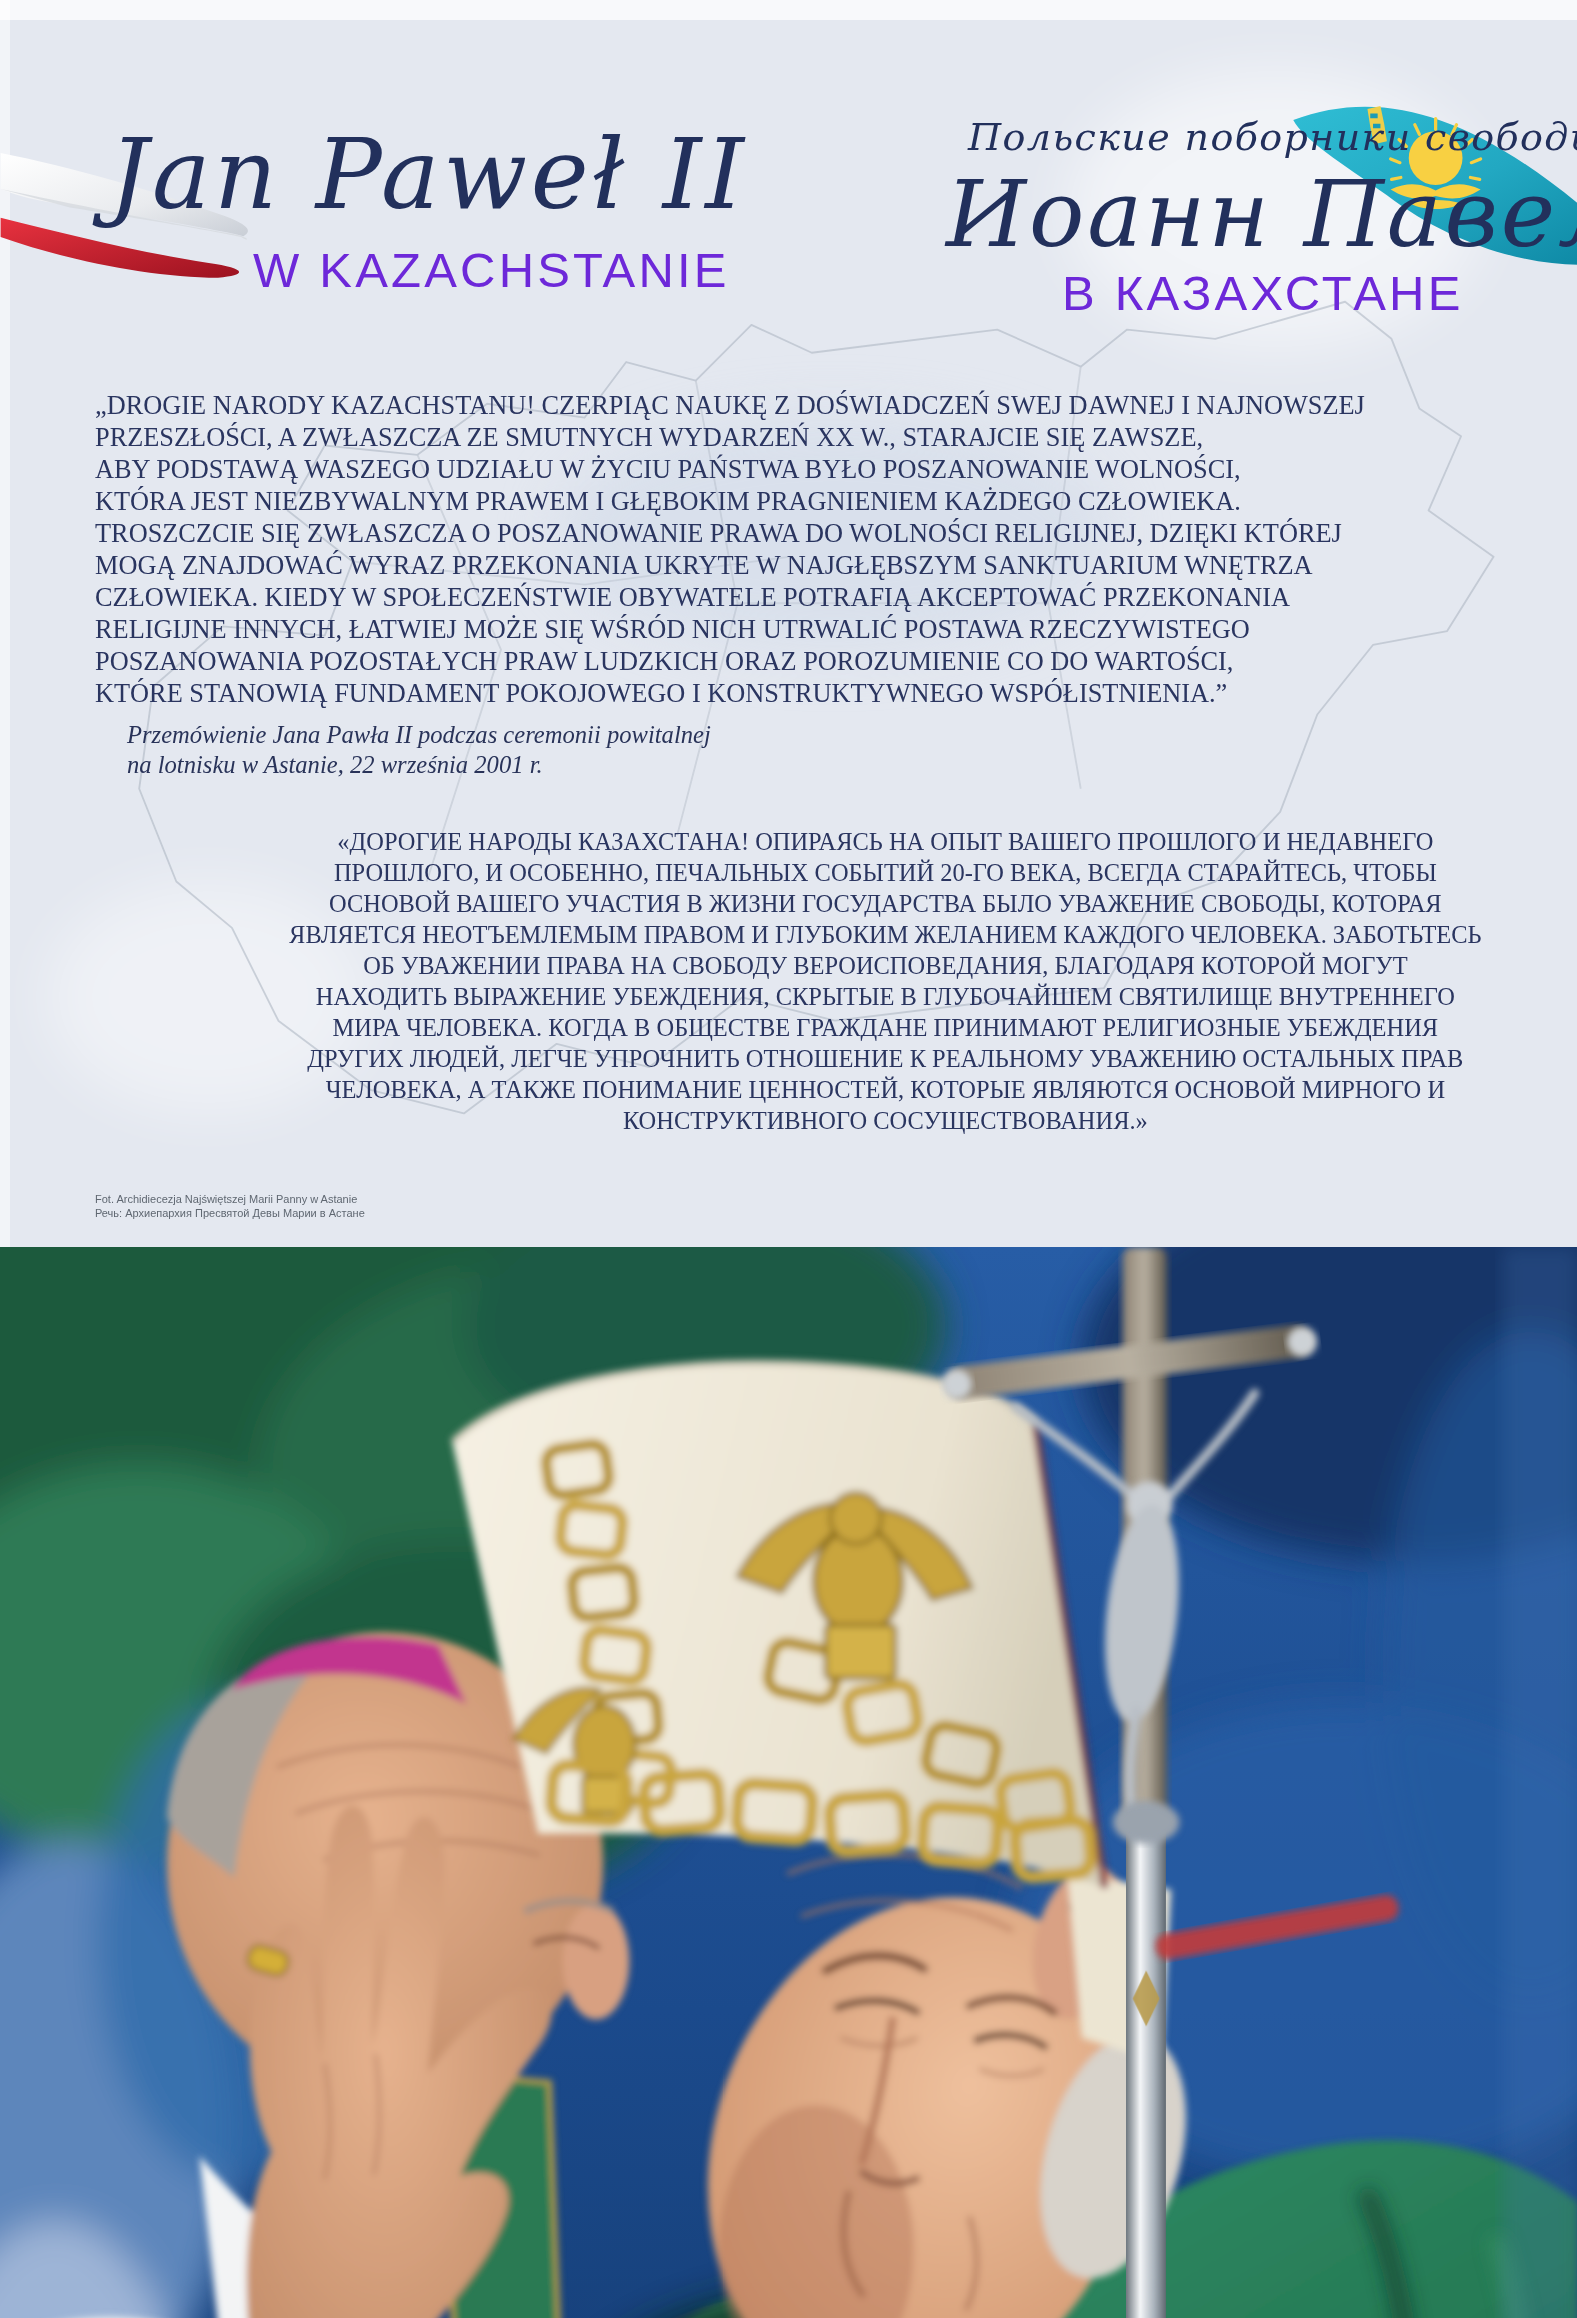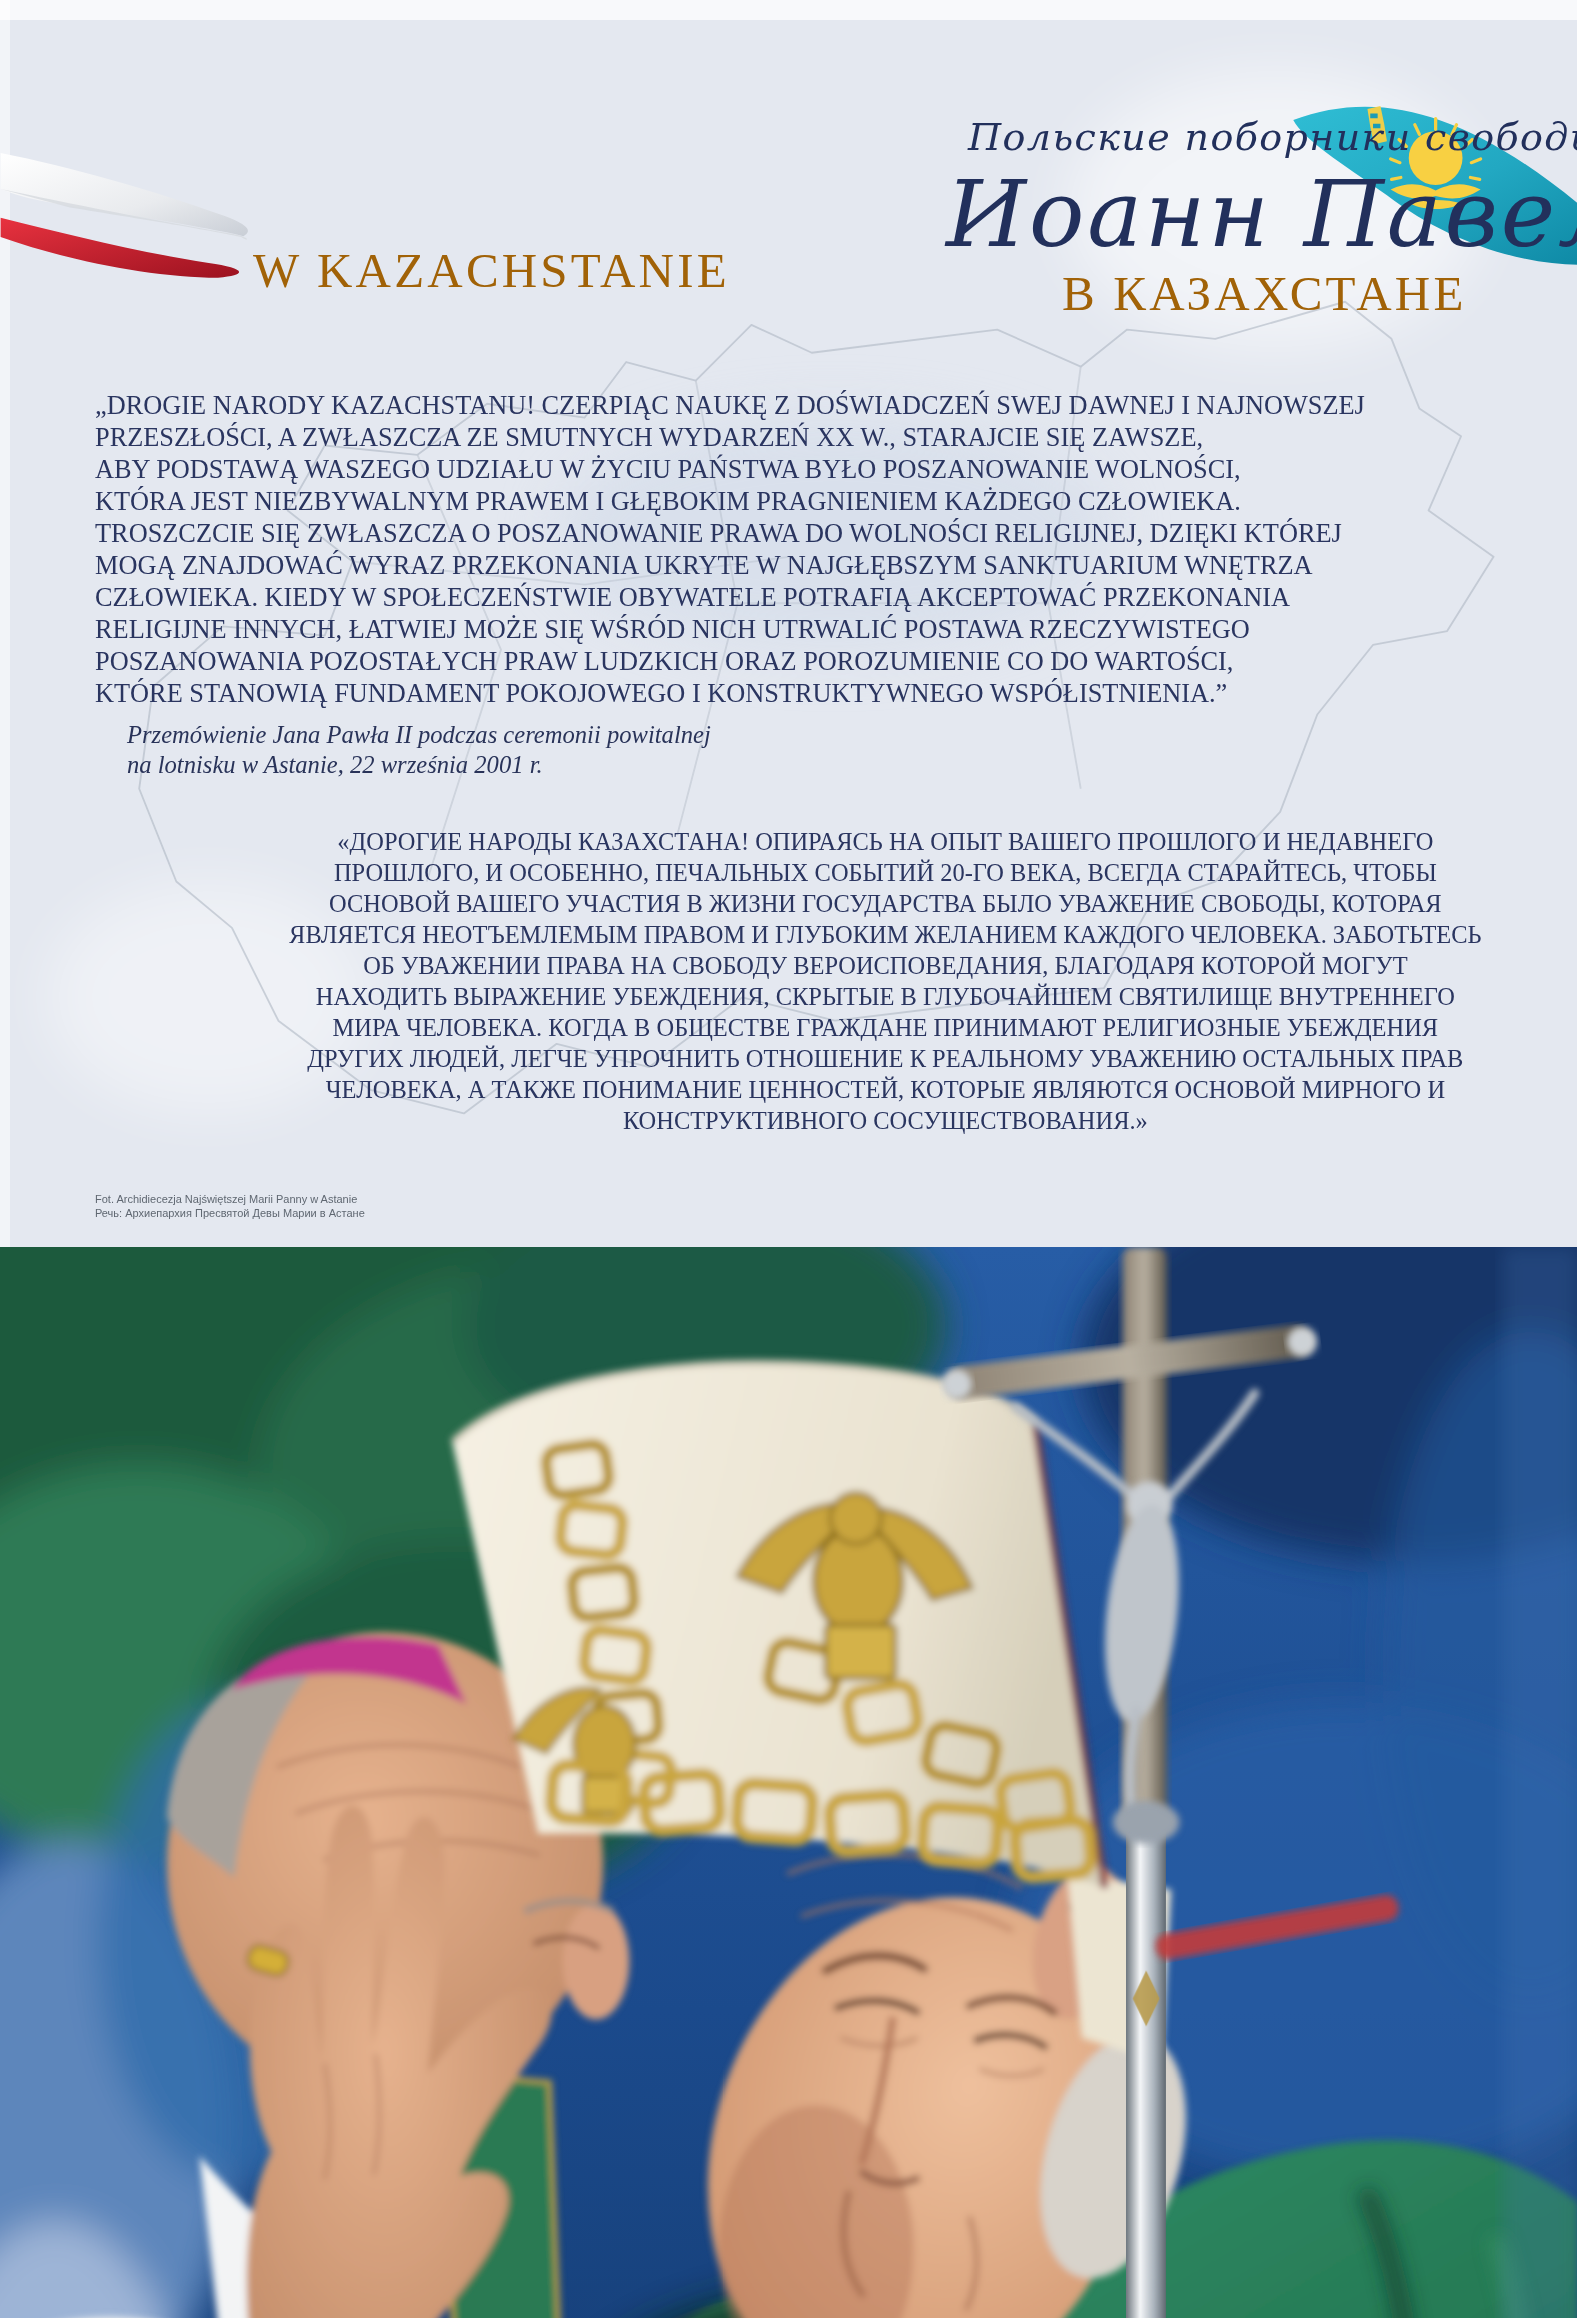--- a/index.html
+++ b/index.html
@@ -15,21 +15,21 @@
 
   
   .navy{color:#22305c;}
   .script{font-family:"DejaVu Serif",serif;font-style:italic;white-space:nowrap;}
   .eyebrow-pl{left:70px;top:78px;font-size:41px;letter-spacing:1.9px;}
   .title-pl{left:109px;top:117px;font-size:98px;letter-spacing:3.7px;}
   .subtitle-pl{left:253px;top:242px;}
   .eyebrow-ru{left:968px;top:115px;font-size:38px;letter-spacing:1.4px;}
   .title-ru{left:946px;top:161px;font-size:92px;letter-spacing:2.8px;}
   .subtitle-ru{left:1062px;top:265px;}
-  .subtitle{font-family:Liberation Serif, serif;font-size:49px;letter-spacing:3.2px;white-space:nowrap;color:#a16207;}
+  .subtitle{font-family:Liberation Sans, sans-serif;font-size:49px;letter-spacing:3.2px;white-space:nowrap;color:#6d28d9;}
 
   
   .quote{color:#2a3560;}
   .quote-pl{left:95px;top:389px;}
   .quote-pl .qline{font-size:28px;line-height:32px;white-space:nowrap;transform:scaleX(.94);transform-origin:0 50%;}
   .attr-pl{left:95px;top:720px;font-style:italic;font-size:24.6px;line-height:30px;color:#293359;margin-left:32px;}
   .quote-ru{right:96px;top:826px;text-align:center;}
   .quote-ru .qline{font-size:26px;line-height:31px;white-space:nowrap;transform:scaleX(.94);transform-origin:100% 50%;}
   .attr-ru{right:75px;top:1137px;font-style:italic;font-size:24px;line-height:29px;text-align:right;color:#293359;}
 
@@ -104,20 +104,21 @@
           <line x1="434" y1="130" x2="418" y2="145"></line>
           <line x1="452" y1="172" x2="432" y2="180"></line>
           <line x1="450" y1="216" x2="430" y2="212"></line>
       </g>
       <circle cx="355" cy="170" r="58" fill="#f8d042"></circle>
       <path d="M258 238 C300 218 330 228 355 240 C380 228 410 218 452 238 C420 258 392 262 355 252 C318 262 290 258 258 238 Z" fill="#f8d042"></path>
       <path d="M300 268 C330 258 380 258 410 268 C380 284 330 284 300 268 Z" fill="#f8d042"></path>
     </g>
   </svg>
 
+  <div class="abs script navy title-pl">Jan Paweł II</div>
   <div class="abs subtitle subtitle-pl">W KAZACHSTANIE</div>
 
   <div class="abs script navy eyebrow-ru">Польские поборники свободы</div>
   <div class="abs script navy title-ru">Иоанн Павел II</div>
   <div class="abs subtitle subtitle-ru">В КАЗАХСТАНЕ</div>
 
   <div class="abs quote quote-pl">
     <div class="qline">„DROGIE NARODY KAZACHSTANU! CZERPIĄC NAUKĘ Z DOŚWIADCZEŃ SWEJ DAWNEJ I NAJNOWSZEJ</div>
     <div class="qline">PRZESZŁOŚCI, A ZWŁASZCZA ZE SMUTNYCH WYDARZEŃ XX W., STARAJCIE SIĘ ZAWSZE,</div>
     <div class="qline">ABY PODSTAWĄ WASZEGO UDZIAŁU W ŻYCIU PAŃSTWA BYŁO POSZANOWANIE WOLNOŚCI,</div>

